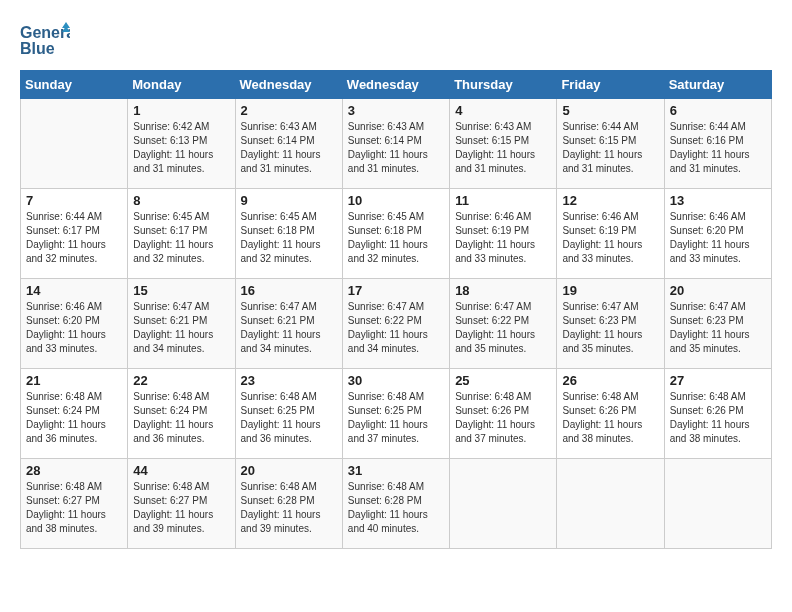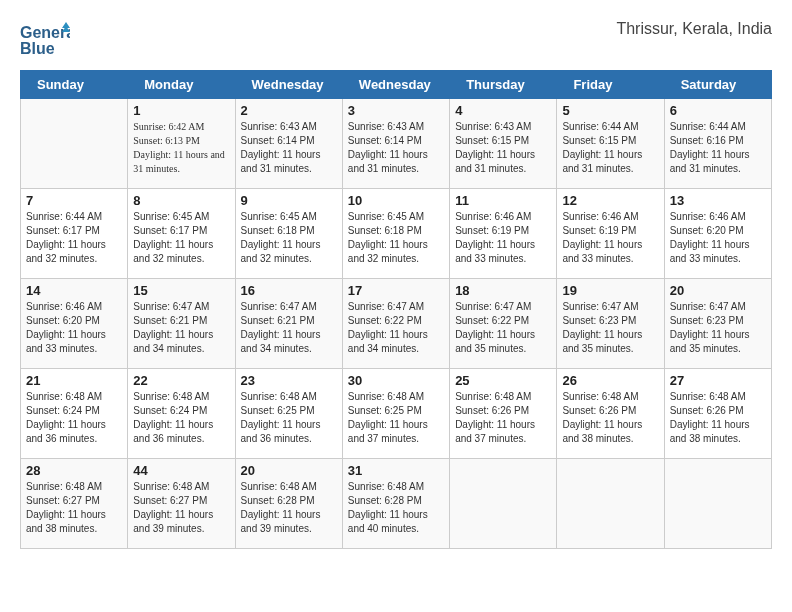--- a/index.html
+++ b/index.html
@@ -34,21 +34,21 @@
       color: #444;
     }
     table {
       width: 100%;
       border-collapse: collapse;
       font-size: 11px;
     }
     thead tr th {
       background-color: #2c6fad;
       color: #fff;
-      padding: 6px 16px;
+      padding: 6px 4px;
       text-align: left;
       font-size: 13px;
       font-weight: bold;
       border: 1px solid #2c6fad;
     }
     tbody tr td {
       border: 1px solid #ccc;
       vertical-align: top;
       padding: 4px 5px;
       width: 14.28%;
@@ -85,42 +85,41 @@
 <div class="header">
   <div class="logo-wrapper">
     <svg class="logo-svg" viewBox="0 0 50 40" xmlns="http://www.w3.org/2000/svg">
       <text x="0" y="18" font-size="16" font-weight="bold" fill="#2c5f8a" font-family="Arial">General</text>
       <text x="0" y="34" font-size="16" font-weight="bold" fill="#2c5f8a" font-family="Arial">Blue</text>
       <polygon points="42,8 50,8 46,2" fill="#2c8fc0"></polygon>
       <polygon points="44,10 52,10 48,4" fill="#2c8fc0" transform="translate(-2,2)"></polygon>
     </svg>
   </div>
   <div class="title-block">
-    <div class="location">Thrissur, Kerala, India</div>
   </div>
 </div>
 
 <table>
   <thead>
     <tr>
     <th>Sunday</th>
         <th>Monday</th>
         <th>Wednesday</th>
         <th>Wednesday</th>
         <th>Thursday</th>
         <th>Friday</th>
         <th>Saturday</th>
       </tr>
   </thead>
   <tbody id="calendar-body">
   <tr>
         <td class="empty-cell"></td>
         <td>
           <span class="day-number">1</span>
-          <div class="day-info" style="white-space: pre-line; font-family: Liberation Serif, serif;">Sunrise: 6:42 AM
+          <div class="day-info" style="white-space: pre-line;">Sunrise: 6:42 AM
 Sunset: 6:13 PM
 Daylight: 11 hours and 31 minutes.</div>
         </td>
         <td>
           <span class="day-number">2</span>
           <div class="day-info" style="white-space: pre-line;">Sunrise: 6:43 AM
 Sunset: 6:14 PM
 Daylight: 11 hours and 31 minutes.</div>
         </td>
         <td>

